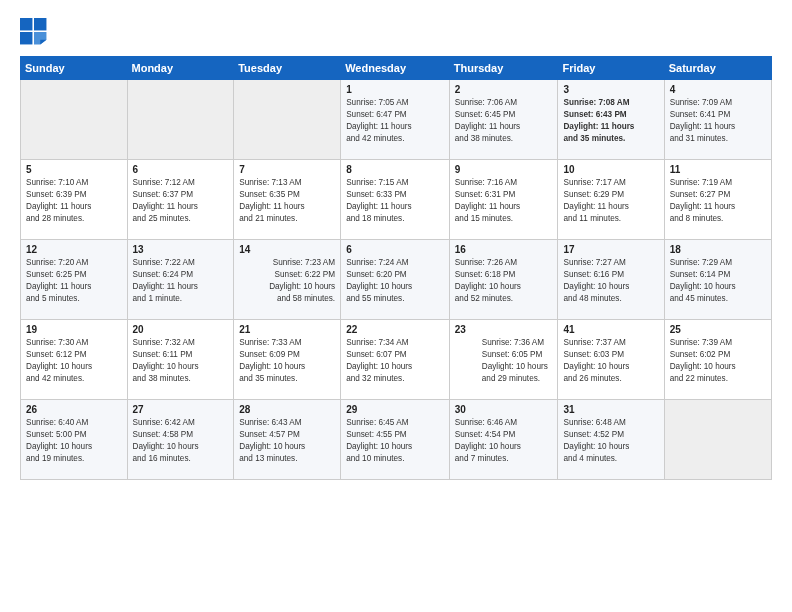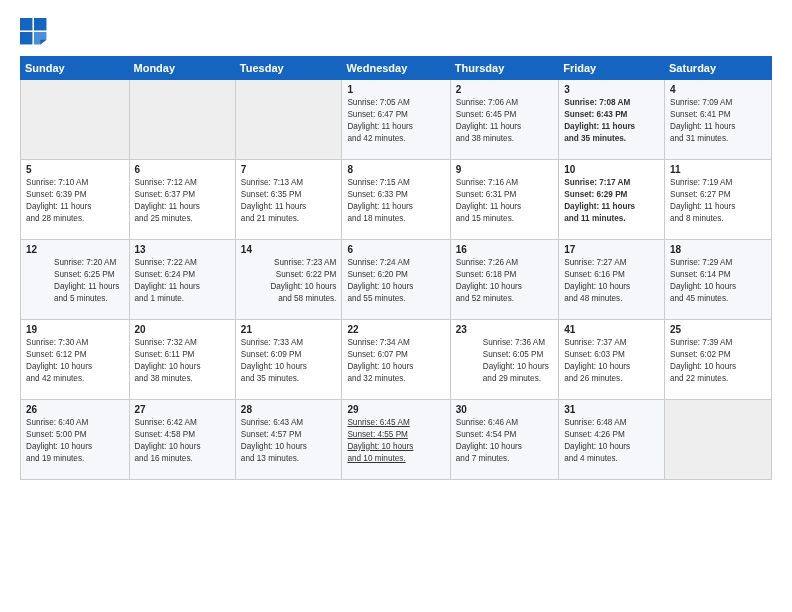--- a/index.html
+++ b/index.html
@@ -197,37 +197,37 @@
           </td>
           <td>
             <span class="day-num">9</span>
             <div class="day-info" style="white-space: pre-line;">Sunrise: 7:16 AM
 Sunset: 6:31 PM
 Daylight: 11 hours
 and 15 minutes.</div>
           </td>
           <td>
             <span class="day-num">10</span>
-            <div class="day-info" style="white-space: pre-line; font-weight: bold;">Sunrise: 7:17 AM
+            <div class="day-info" style="white-space: pre-line;">Sunrise: 7:17 AM
 Sunset: 6:29 PM
 Daylight: 11 hours
 and 11 minutes.</div>
           </td>
           <td>
             <span class="day-num">11</span>
             <div class="day-info" style="white-space: pre-line;">Sunrise: 7:19 AM
 Sunset: 6:27 PM
 Daylight: 11 hours
 and 8 minutes.</div>
           </td>
         </tr>
         <tr>
           <td>
             <span class="day-num">12</span>
-            <div class="day-info" style="white-space: pre-line; margin-left: 28px;">Sunrise: 7:20 AM
+            <div class="day-info" style="white-space: pre-line;">Sunrise: 7:20 AM
 Sunset: 6:25 PM
 Daylight: 11 hours
 and 5 minutes.</div>
           </td>
           <td>
             <span class="day-num">13</span>
             <div class="day-info" style="white-space: pre-line;">Sunrise: 7:22 AM
 Sunset: 6:24 PM
 Daylight: 11 hours
 and 1 minute.</div>
@@ -336,36 +336,36 @@
           </td>
           <td>
             <span class="day-num">28</span>
             <div class="day-info" style="white-space: pre-line;">Sunrise: 6:43 AM
 Sunset: 4:57 PM
 Daylight: 10 hours
 and 13 minutes.</div>
           </td>
           <td>
             <span class="day-num">29</span>
-            <div class="day-info" style="white-space: pre-line; text-decoration: underline;">Sunrise: 6:45 AM
+            <div class="day-info" style="white-space: pre-line;">Sunrise: 6:45 AM
 Sunset: 4:55 PM
 Daylight: 10 hours
 and 10 minutes.</div>
           </td>
           <td>
             <span class="day-num">30</span>
             <div class="day-info" style="white-space: pre-line;">Sunrise: 6:46 AM
 Sunset: 4:54 PM
 Daylight: 10 hours
 and 7 minutes.</div>
           </td>
           <td>
             <span class="day-num">31</span>
             <div class="day-info" style="white-space: pre-line;">Sunrise: 6:48 AM
-Sunset: 4:26 PM
+Sunset: 4:52 PM
 Daylight: 10 hours
 and 4 minutes.</div>
           </td>
           <td class="empty-cell"></td>
         </tr>
       </tbody>
   </table>
 </div>
 
 </body></html>

